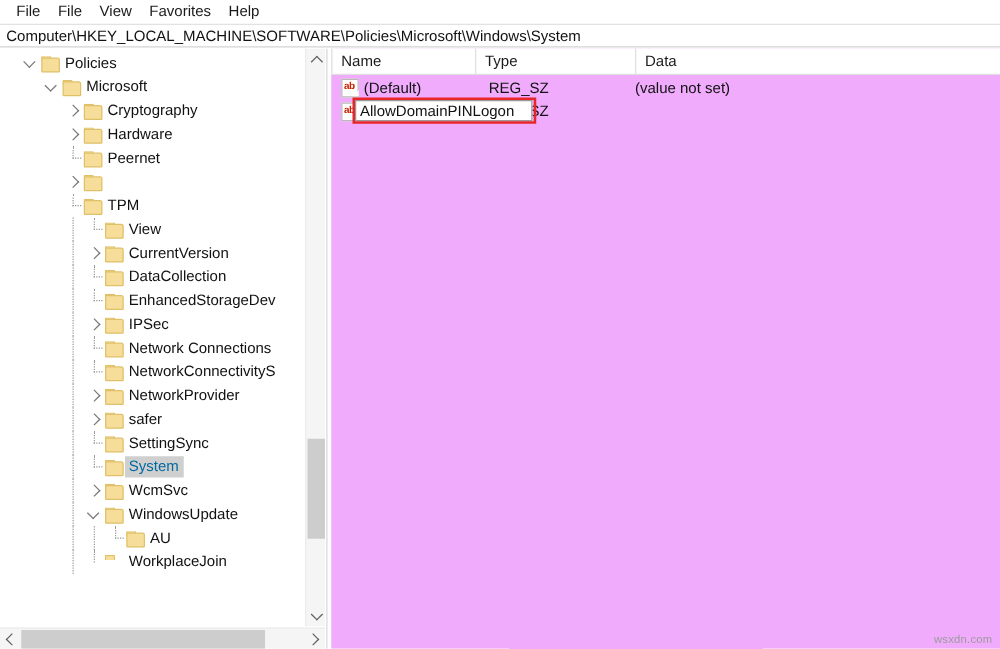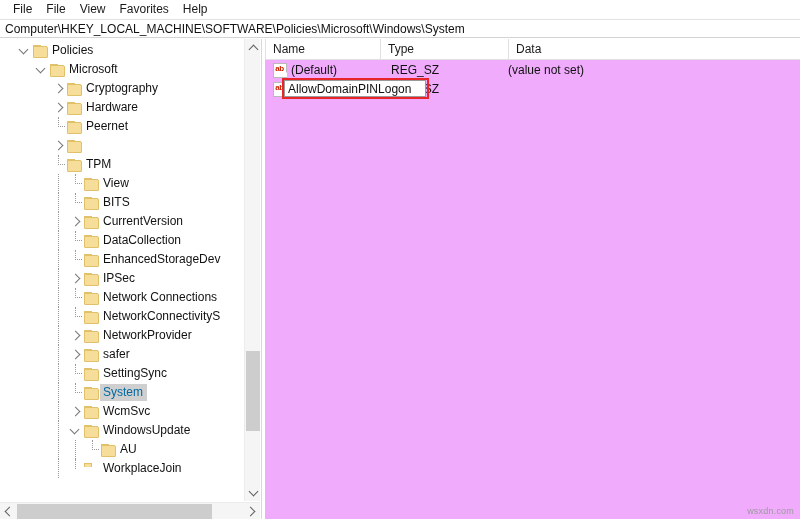--- a/index.html
+++ b/index.html
@@ -481,33 +481,20 @@
             <span style="flex: 0 0 68px; height: 19px;"></span>
             <span class="twig">
               <span class="dotline half"></span>
               <span class="dotdash"></span>
             </span>
             <span class="folder">
               <span class="ftab"></span>
               <span class="fback"></span>
             </span>
             <span class="tlabel">View</span>
-          </div>
-          <div class="trow">
-            <span class="rail" style="left: 58px;"></span>
-            <span style="flex: 0 0 68px; height: 19px;"></span>
-            <span class="twig">
-              <span class="dotline half"></span>
-              <span class="dotdash"></span>
-            </span>
-            <span class="folder">
-              <span class="ftab"></span>
-              <span class="fback"></span>
-            </span>
-            <span class="tlabel">BITS</span>
           </div>
           <div class="trow">
             <span class="rail" style="left: 58px;"></span>
             <span style="flex: 0 0 68px; height: 19px;"></span>
             <span class="twig">
               <span class="chev collapsed"></span>
             </span>
             <span class="folder">
               <span class="ftab"></span>
               <span class="fback"></span>

